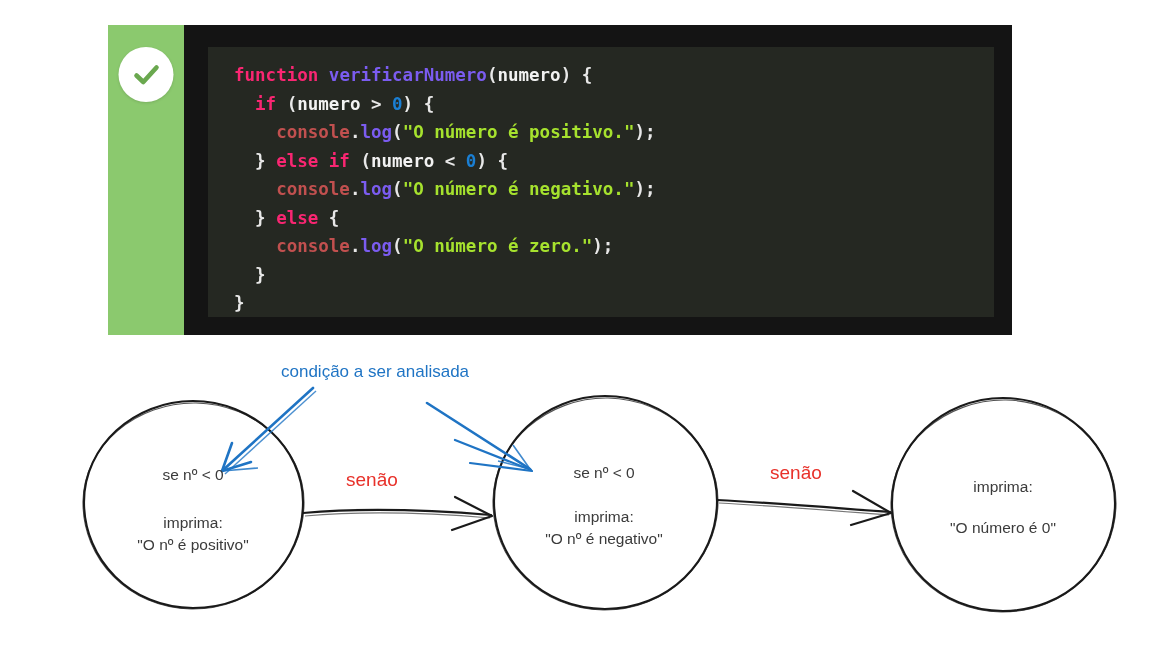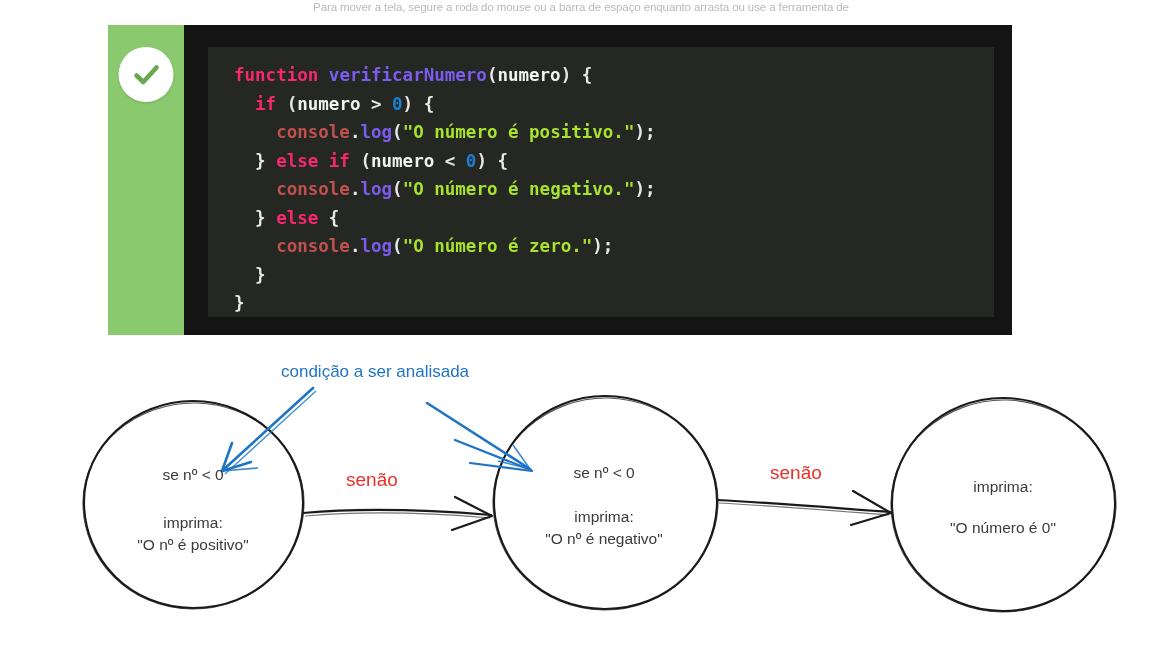--- a/index.html
+++ b/index.html
@@ -130,21 +130,20 @@
   .annot-label {
     font-family: "Liberation Sans", sans-serif;
     font-size: 17px;
     fill: #1f74c4;
   }
 </style>
 </head>
 <body>
 
 <div id="hint-banner">
-  <div class="hint-line hint-line-1">Para mover a tela, segure a roda do mouse ou a barra de espaço enquanto arrasta ou use a ferramenta de</div>
 </div>
 
 <div id="code-card">
 
   <div id="code-status-rail">
     <div id="check-badge">
       <svg width="34" height="34" viewBox="0 0 34 34" aria-hidden="true">
         <path d="M7 17.5 L13.8 24 L27 9.5" fill="none" stroke="#6aa84f" stroke-width="4.6" stroke-linecap="round" stroke-linejoin="round"></path>
       </svg>
     </div>

